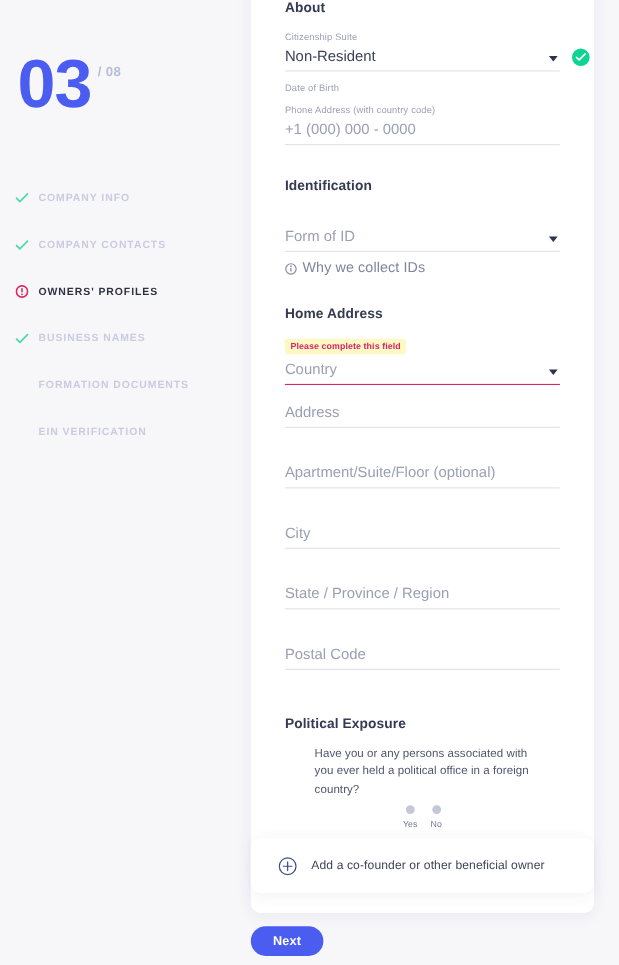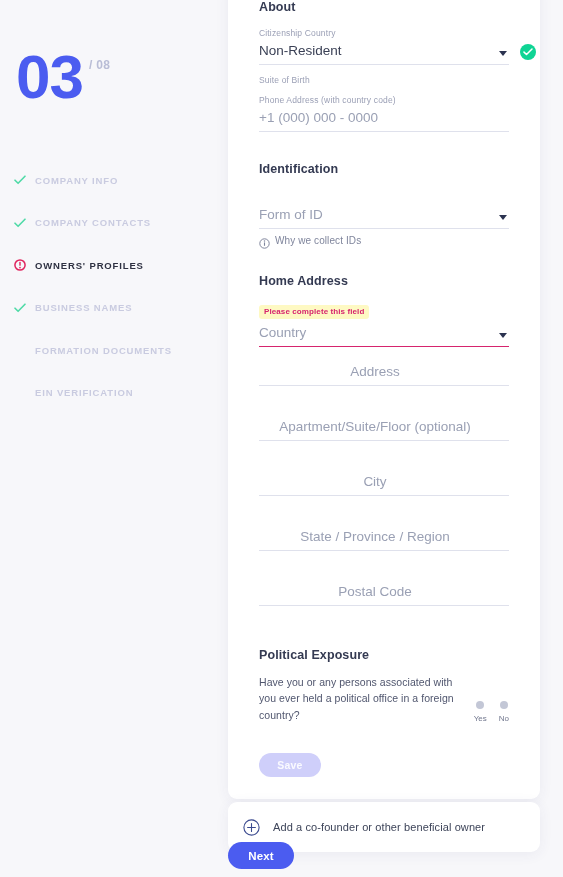--- a/index.html
+++ b/index.html
@@ -89,40 +89,40 @@
 
   .ok-badge {
     position: absolute; right: -27px; bottom: 5px;
     width: 16px; height: 16px; border-radius: 50%;
     background: #0fd494; display: flex;
     align-items: center; justify-content: center;
   }
 
   
   .field.plain { margin-bottom: 0; height: 42px; }
-  .field.plain .field-line { height: 26px; margin-top: 13px; text-align: center; }
+  .field.plain .field-line { height: 26px; margin-top: 13px; }
 
   
   .field.idform { margin-top: 0; margin-bottom: 6px; }
   .field.idform .field-line { font-size: 13.5px; }
 
   .why-row { display: flex; align-items: center; margin-bottom: 28px; }
   .why-icon { width: 11px; height: 11px; margin-right: 5px; }
-  .why-text { font-size: 10px; color: #7f859c; letter-spacing: .1px; }
+  .why-text { font-size: 13px; color: #7f859c; letter-spacing: .1px; }
 
   
   .err-badge {
     display: inline-block; background: #fef9c3; color: #d6246e;
     font-size: 8px; font-weight: 700; letter-spacing: .1px;
     padding: 2.5px 5px 3px 5px; border-radius: 3px; margin-bottom: 3px;
   }
   .field.error .field-line { border-bottom: 1.6px solid #d6246e; }
 
   
-  .pol-row { display: flex; align-items: flex-end; justify-content: space-between; }
+  .pol-row { display: flex; align-items: center; justify-content: space-between; flex-direction: column; }
   .pol-q {
     font-size: 10.5px; color: #50566e; line-height: 1.55;
     width: 196px; letter-spacing: .05px;
   }
   .radios { display: flex; gap: 12px; margin-top: 6px; margin-right: 0; }
   .radio-wrap { display: flex; flex-direction: column; align-items: center; }
   .radio-dot {
     width: 8px; height: 8px; border-radius: 50%;
     background: #c3c7d6; display: block;
   }
@@ -130,24 +130,24 @@
 
   .save-btn {
     margin-top: 30px; width: 62px; height: 24px; border: 0;
     border-radius: 12px; background: #cfcffa; color: #fafaff;
     font-size: 10.5px; font-weight: 700; letter-spacing: .2px;
     font-family: "Liberation Sans", sans-serif; cursor: default;
   }
 
   
   .add-card {
-    position: absolute; left: 228px; top: 802px; width: 312px; height: 50px;
+    position: absolute; left: 228px; top: 762px; width: 312px; height: 50px;
     background: #fff; border-radius: 9px;
     box-shadow: 0 2px 14px rgba(60,60,110,.07);
-    display: flex; align-items: center; padding-left: 15px;
+    display: flex; align-items: center; padding-left: 25px;
   }
   .plus-icon { width: 17px; height: 17px; margin-right: 13px; }
   .add-text { font-size: 11px; color: #3d4459; letter-spacing: .1px; }
 
   
   .next-btn {
     position: absolute; left: 228px; top: 842px;
     width: 66px; height: 27px; border: 0; border-radius: 14px;
     background: #4b5cf0; color: #fff;
     font-size: 11.5px; font-weight: 700; letter-spacing: .2px;
@@ -218,32 +218,32 @@
 
     </nav>
   </div>
 
   <div class="card">
 
     
     <div class="sec-title about">About</div>
 
     <div class="field">
-      <label class="field-label">Citizenship Country</label>
+      <label class="field-label">Citizenship Suite</label>
       <input class="field-line value" type="text" readonly="" value="Non-Resident" style="">
       <span class="caret"></span>
       <span class="ok-badge">
         <svg width="10" height="8" viewBox="0 0 10 8">
           <path d="M1 4.1 L3.5 6.5 L9 1" fill="none" stroke="#fff" stroke-width="1.5" stroke-linecap="round" stroke-linejoin="round"></path>
         </svg>
       </span>
     </div>
 
     <div class="field">
-      <label class="field-label">Suite of Birth</label>
+      <label class="field-label">Date of Birth</label>
     </div>
 
     <div class="field" style="margin-bottom:30px;">
       <label class="field-label">Phone Address (with country code)</label>
       <input class="field-line placeholder-only" type="text" placeholder="+1 (000) 000 - 0000" style="">
     </div>
 
     
     <div class="sec-title ident">Identification</div>
 

